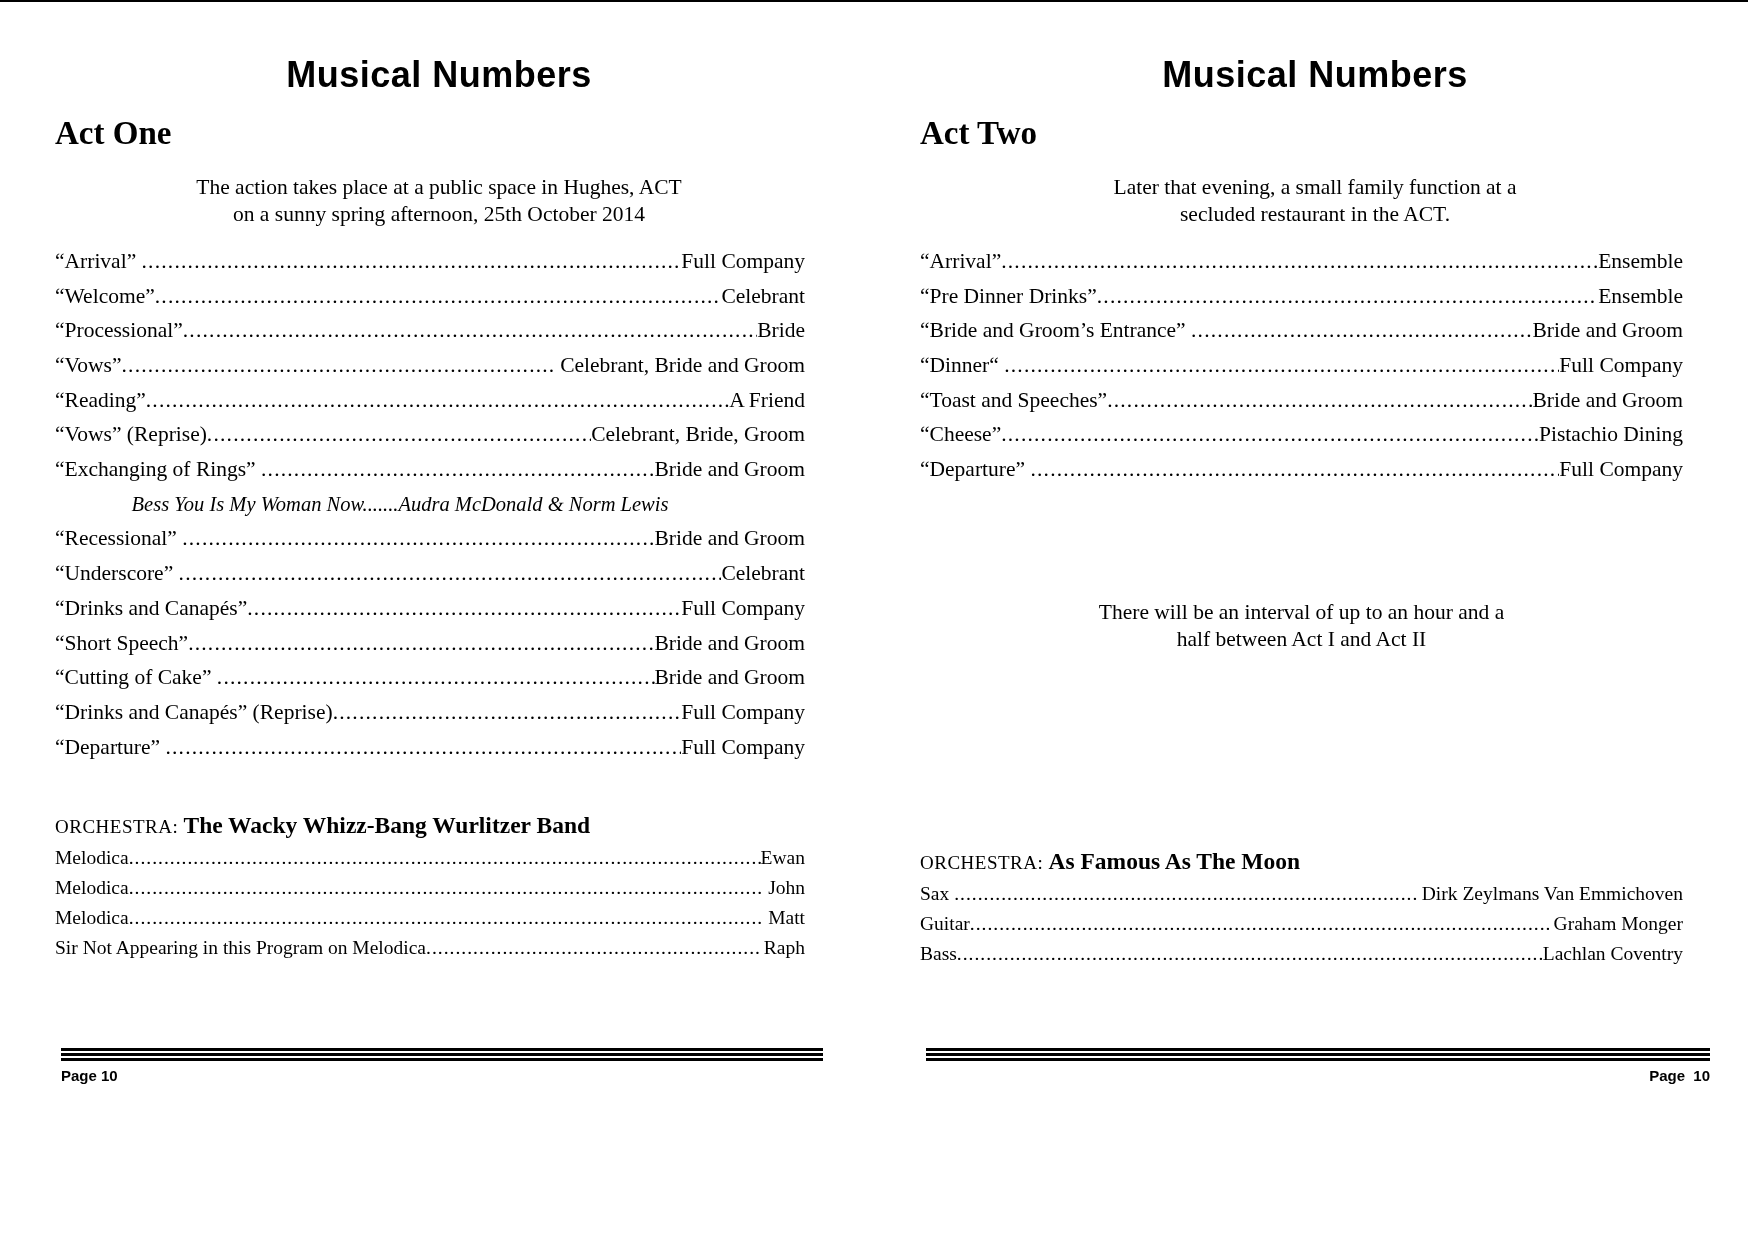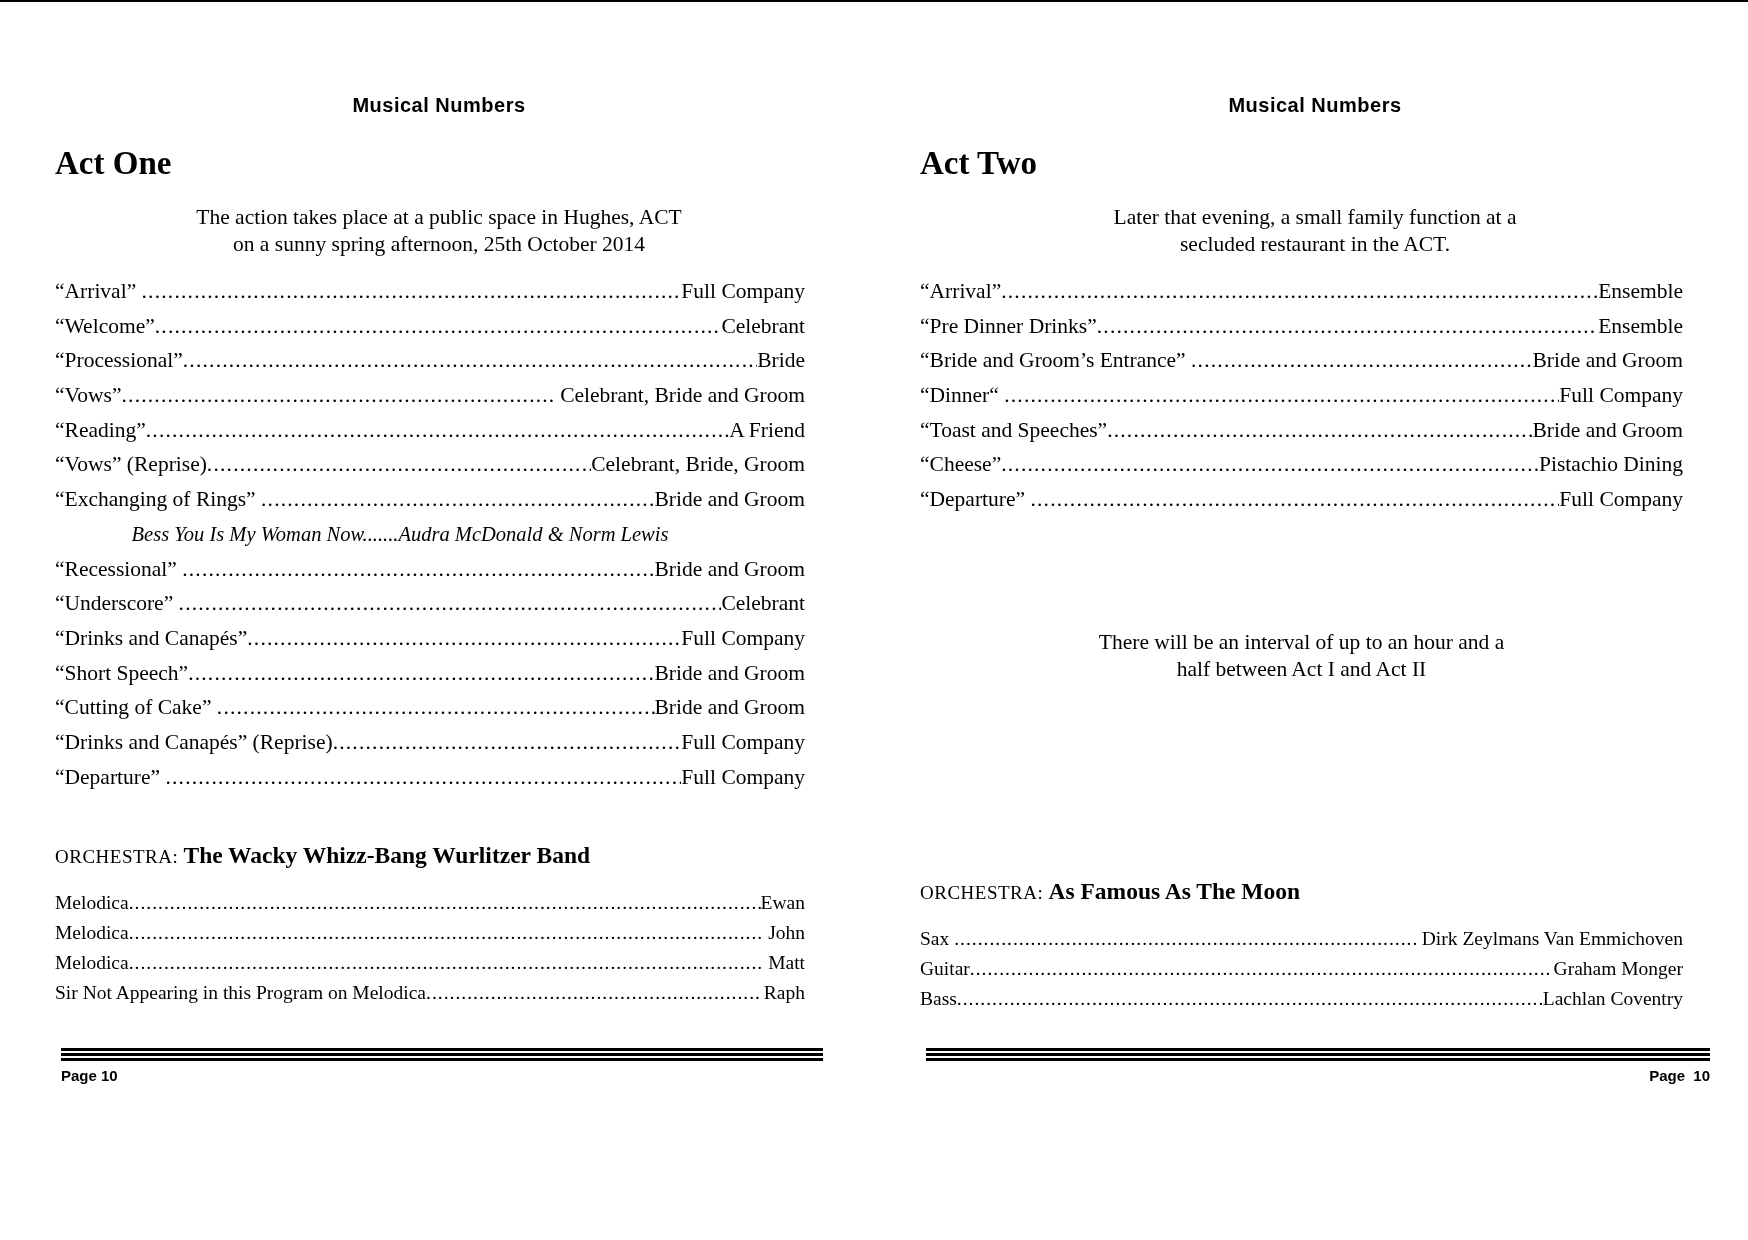--- a/index.html
+++ b/index.html
@@ -16,24 +16,24 @@
 
   .page {
     position: absolute;
     top: 0;
     height: 1240px;
   }
   .page-left  { left: 55px;  width: 768px; }
   .page-right { left: 920px; width: 790px; }
 
   .mn-title {
-    margin: 88px 0 0 0;
+    margin: 58px 0 0 0;
     font-family: "Liberation Sans", "DejaVu Sans", sans-serif;
     font-weight: bold;
-    font-size: 20px;
+    font-size: 36px;
     line-height: 34px;
     text-align: center;
     letter-spacing: 0.5px;
   }
   .act-title {
     margin: 22px 0 0 0;
     font-weight: bold;
     font-size: 33px;
     line-height: 38px;
     text-align: left;
@@ -46,21 +46,21 @@
   }
 
   .songs {
     margin: 16px 0 0 0;
   }
   .page-left  .songs { margin-right: 18px; }
   .page-right .songs { margin-right: 27px; }
 
   .song-row {
     display: flex;
-    align-items: center;
+    align-items: flex-end;
     font-size: 21.5px;
     line-height: 34.7px;
     height: 34.7px;
   }
   .song-title, .song-performer, .mus-instrument, .mus-name { white-space: pre; }
   .leader-dots {
     flex: 1 1 auto;
     overflow: hidden;
     white-space: nowrap;
     min-width: 8px;
@@ -87,21 +87,21 @@
   .page-right .orchestra-heading { margin: 192px 27px 0 0; }
   .orchestra-label {
     font-size: 19px;
     letter-spacing: 0.5px;
   }
   .orchestra-name {
     font-weight: bold;
     font-size: 23.5px;
   }
 
-  .musicians { margin-top: 15px; }
+  .musicians { }
   .page-left  .musicians { margin-right: 18px; }
   .page-right .musicians { margin-right: 27px; }
   .musician-row {
     display: flex;
     align-items: baseline;
     font-size: 19.5px;
     line-height: 30px;
     height: 30px;
   }
   .musician-row .leader-dots::after { letter-spacing: 1px; }

